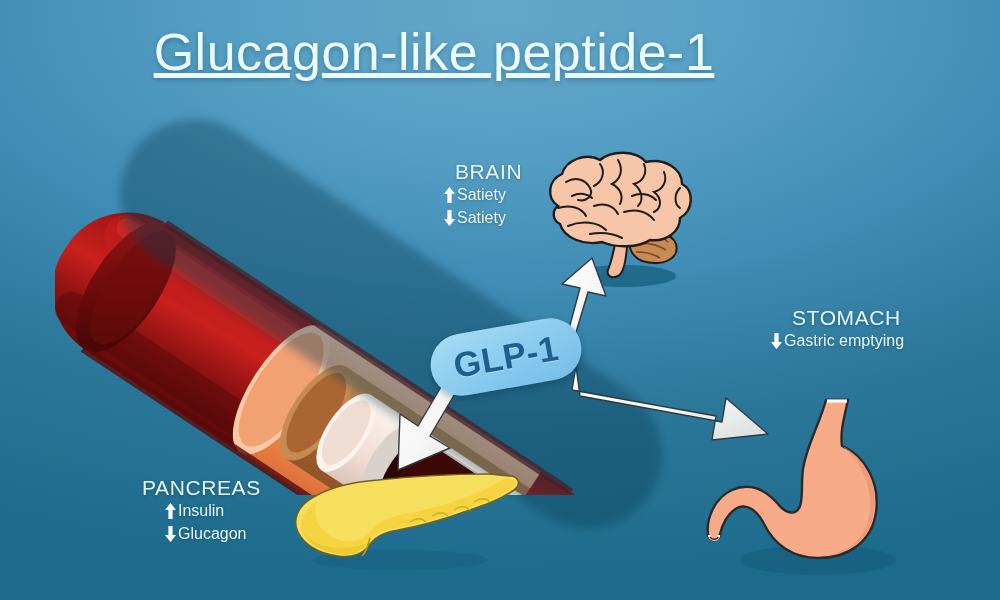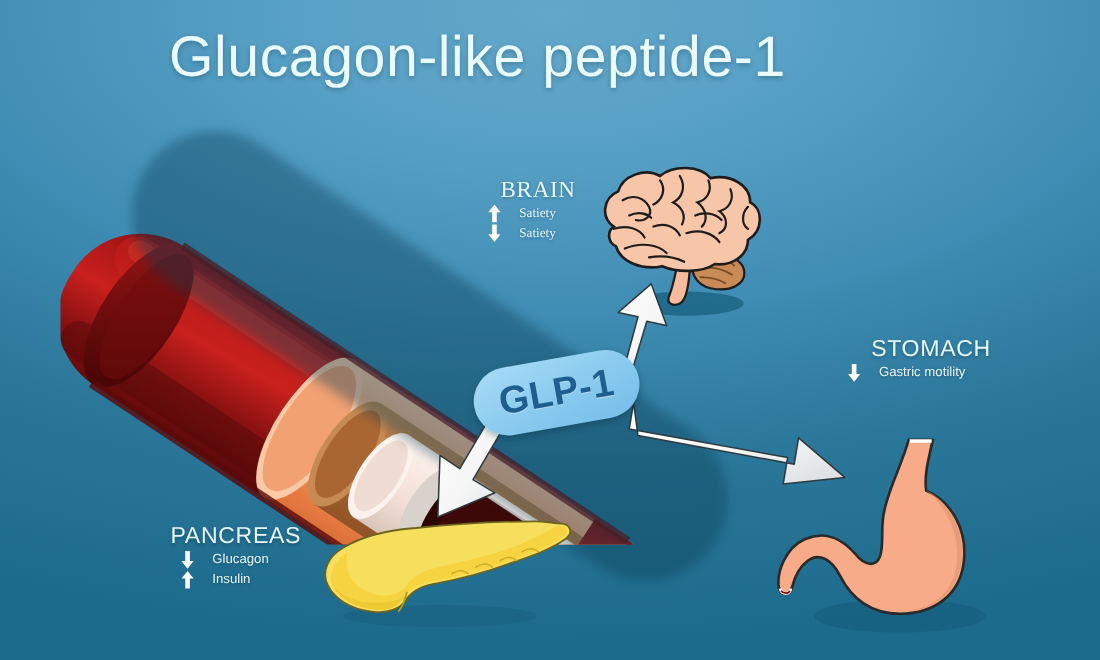--- a/index.html
+++ b/index.html
@@ -15,45 +15,46 @@
     background:
       radial-gradient(ellipse 115% 95% at 50% 2%, #63a7c9 0%, #57a0c5 22%, #3f8cb4 48%, #2b7799 72%, #1d6b8c 100%);
   }
 
   .title{
     position:absolute;left:0;top:22px;width:868px;text-align:center;
     font-size:52px;letter-spacing:0.5px;
     color:#e9fbff;
     font-weight:400;
     text-shadow:0 2px 5px rgba(0,40,60,.30);
+    text-decoration:underline;
   }
 
   
   #vesselWrap{position:absolute;left:55px;top:165px;width:700px;height:330px;}
   .vshadow{
     position:absolute;left:26px;top:84px;width:620px;height:150px;
     background:rgba(8,60,84,.38);
     border-radius:80px;
     transform:rotate(33.5deg);
     filter:blur(5px);
   }
 
   
   .label{position:absolute;color:#e8f8fa;text-shadow:0 1px 3px rgba(0,40,60,.35);}
   .lab-head{font-size:21px;letter-spacing:.6px;white-space:nowrap;}
-  .lab-row{font-size:12px;white-space:nowrap;display:flex;gap:16px;line-height:1.42;}
+  .lab-row{font-size:16px;white-space:nowrap;display:flex;align-items:center;gap:1px;line-height:1.42;}
   .gly{display:inline-block;width:13px;flex:0 0 13px;}
   .gly svg{display:block;}
 
-  #lblBrain{left:443px;top:160px;text-align:left;font-family:Liberation Serif, serif;}
+  #lblBrain{left:443px;top:160px;text-align:left;}
   #lblBrain .lab-head{margin-left:12px;}
   #lblStomach{left:770px;top:306px;}
   #lblStomach .lab-head{margin-left:22px;}
   #lblPancreas{left:142px;top:476px;}
-  #lblPancreas .lab-head{margin-left:13px;}
+  #lblPancreas .lab-head{margin-left:0px;}
   #lblPancreas .lab-rows{margin-left:22px;}
 
   
   #glp{
     position:absolute;left:430px;top:326px;width:152px;height:62px;
     transform:rotate(-10deg);
   }
   .pill{
     position:absolute;inset:0;border-radius:34px;
     background:linear-gradient(160deg,#a8dcf5 0%,#8ecdf0 45%,#76bde8 100%);
@@ -273,40 +274,40 @@
 
   <div class="label" id="lblStomach">
     <div class="lab-head">STOMACH</div>
     <div class="lab-rows">
       <div class="lab-row">
         <span class="gly">
           <svg width="13" height="18" viewBox="0 0 13 18">
               <path d="M6.5,17 L12,10 L8.6,10 L8.6,1 L4.4,1 L4.4,10 L1,10 Z" fill="#ffffff"></path>
             </svg>
         </span>
-        <span>Gastric motility</span>
+        <span>Gastric emptying</span>
       </div>
     </div>
   </div>
 
   <div class="label" id="lblPancreas">
     <div class="lab-head">PANCREAS</div>
     <div class="lab-rows">
       <div class="lab-row">
         <span class="gly">
           <svg width="13" height="18" viewBox="0 0 13 18">
+              <path d="M6.5,1 L12,8 L8.6,8 L8.6,17 L4.4,17 L4.4,8 L1,8 Z" fill="#ffffff"></path>
+            </svg>
+        </span>
+        <span>Insulin</span>
+      </div>
+      <div class="lab-row">
+        <span class="gly">
+          <svg width="13" height="18" viewBox="0 0 13 18">
               <path d="M6.5,17 L12,10 L8.6,10 L8.6,1 L4.4,1 L4.4,10 L1,10 Z" fill="#ffffff"></path>
             </svg>
         </span>
         <span>Glucagon</span>
       </div>
-      <div class="lab-row">
-        <span class="gly">
-          <svg width="13" height="18" viewBox="0 0 13 18">
-              <path d="M6.5,1 L12,8 L8.6,8 L8.6,17 L4.4,17 L4.4,8 L1,8 Z" fill="#ffffff"></path>
-            </svg>
-        </span>
-        <span>Insulin</span>
-      </div>
     </div>
   </div>
 
 </div>
 
 </body></html>

